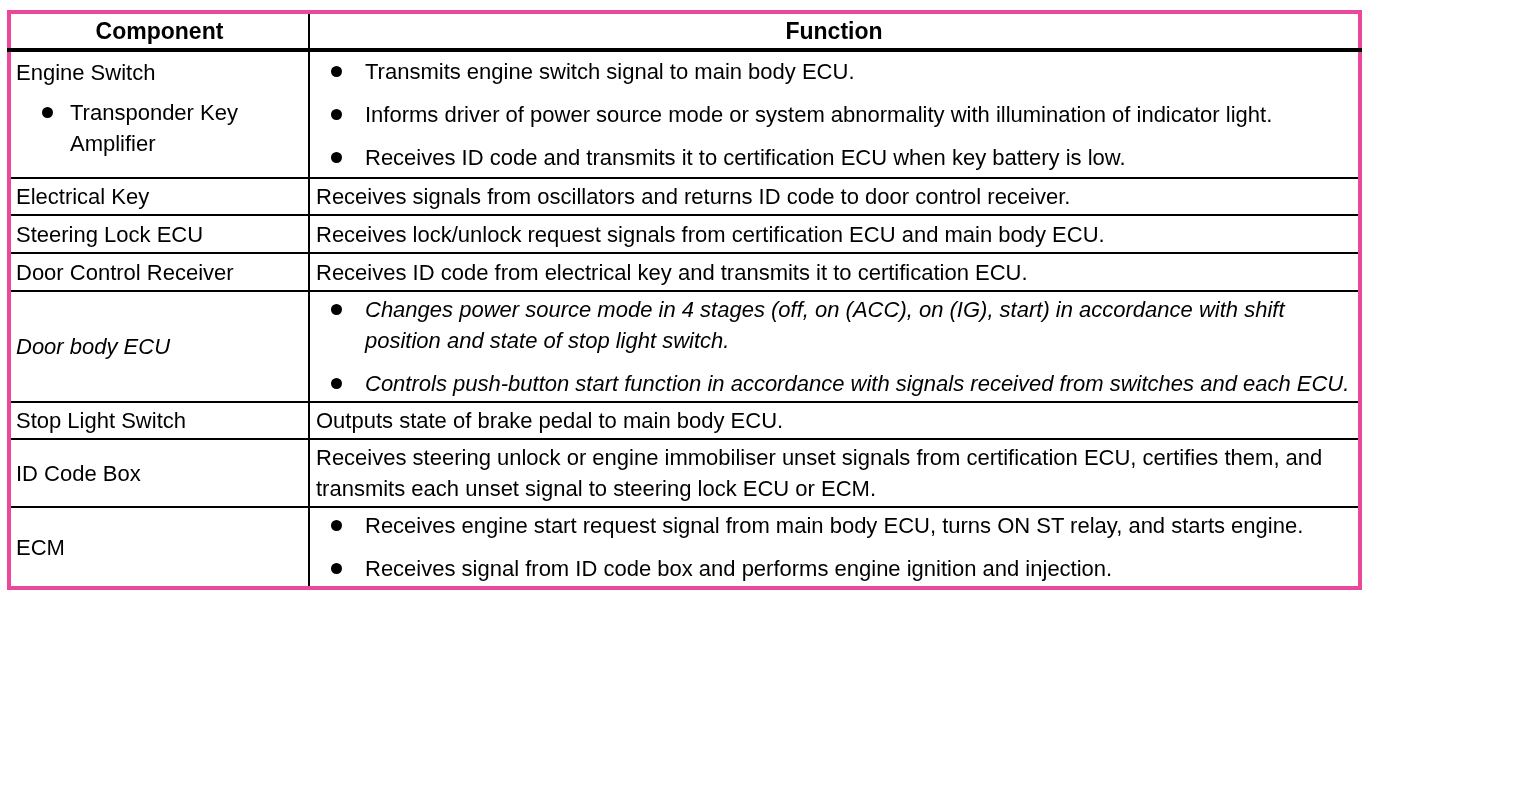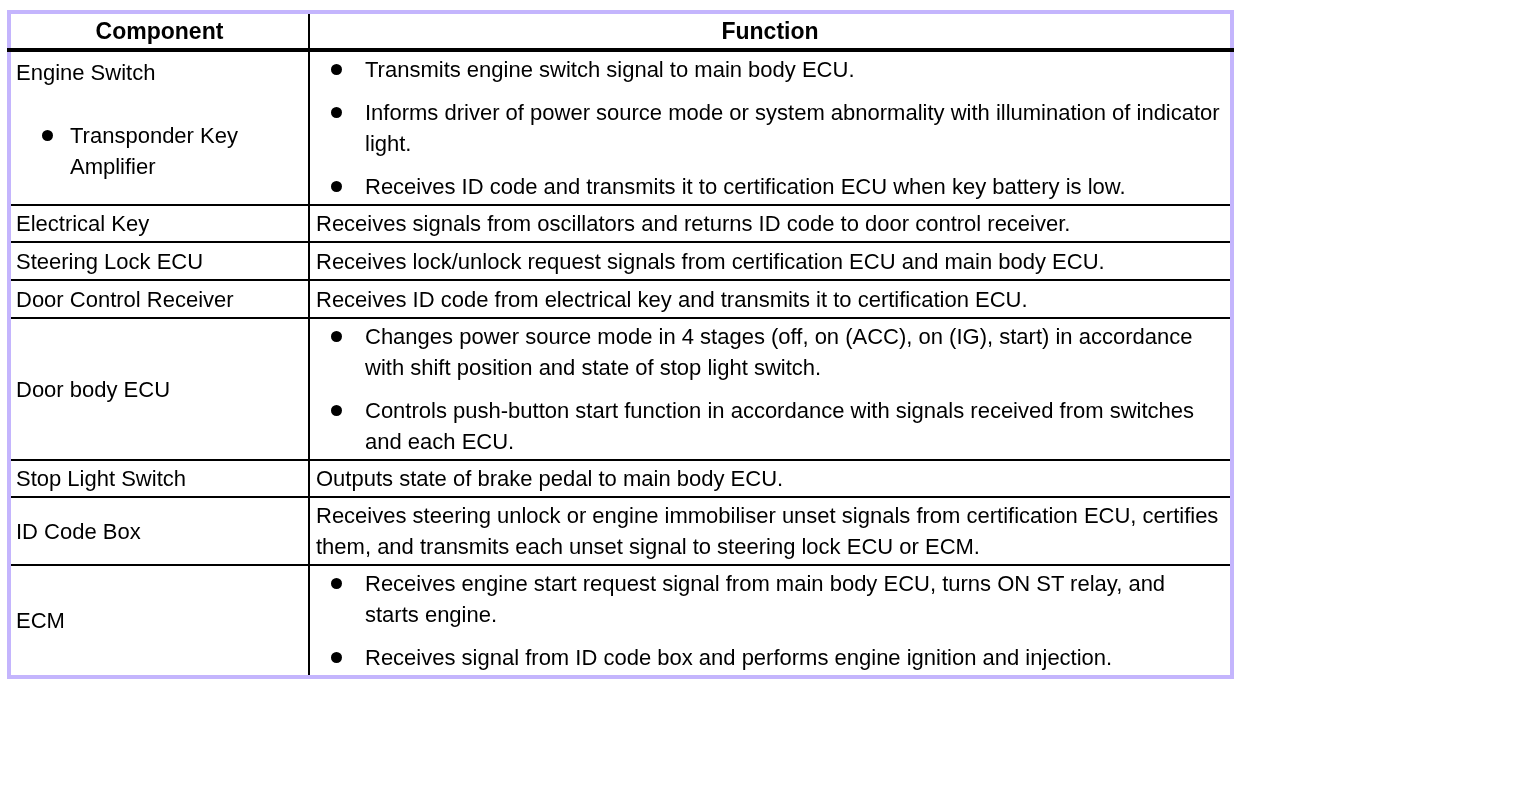--- a/index.html
+++ b/index.html
@@ -15,22 +15,22 @@
     overflow: hidden;
   }
   .page {
     width: 1520px;
     height: 804px;
     padding: 10px 8px 5px 7px;
   }
   table.spec {
     border-collapse: collapse;
     table-layout: fixed;
-    width: 1227px;
-    border: 4px solid #c4b5fd;
+    width: 1355px;
+    border: 4px solid #ec4899;
   }
   col.c-comp { width: 300px; }
   th, td {
     border: 2px solid #000;
     padding: 2px 6px;
     vertical-align: middle;
     line-height: 31px;
   }
   thead th {
     border-bottom: 4px solid #000;
@@ -43,21 +43,21 @@
   }
   td.comp { padding: 2px 6px 2px 5px; }
   td.v-top { vertical-align: top; padding-top: 5px; }
 
   
   tr.h-r1 td  { height: 128px; }
   tr.h-r2 td  { height: 36px; }
   tr.h-r3 td  { height: 125px; }
   tr.h-r4 td  { height: 38px; margin-left: 16px; }
   tr.h-r5 td  { height: 38px; margin-top: 32px; }
-  tr.h-r6 td  { height: 102px; }
+  tr.h-r6 td  { height: 102px; font-style: italic; }
   tr.h-r7 td  { height: 68px; }
   tr.h-r8 td  { height: 36px; }
   tr.h-r9 td  { height: 68px; }
   tr.h-r10 td { height: 67px; }
 
   .bullets {
     display: flex;
     flex-direction: column;
     gap: 12px;
   }
@@ -70,21 +70,21 @@
     width: 11px;
     height: 11px;
     border-radius: 50%;
     background: #000;
     margin: 10px 23px 0 15px;
   }
   .comp .bullet .dot {
     margin: 10px 17px 0 26px;
   }
   .comp-bullets {
-    margin-top: 32px;
+    margin-top: 9px;
   }
   .comp .bullet .b-text {
     max-width: 178px;
   }
 </style>
 </head>
 <body>
 
 <div class="page">
   <table class="spec">

